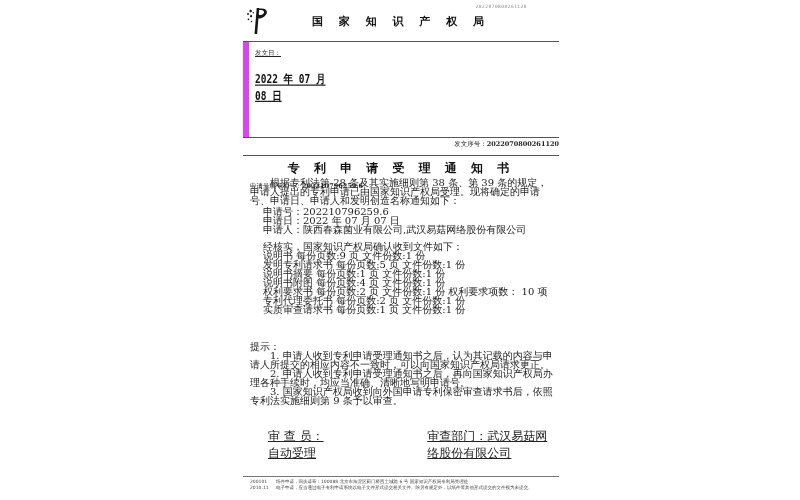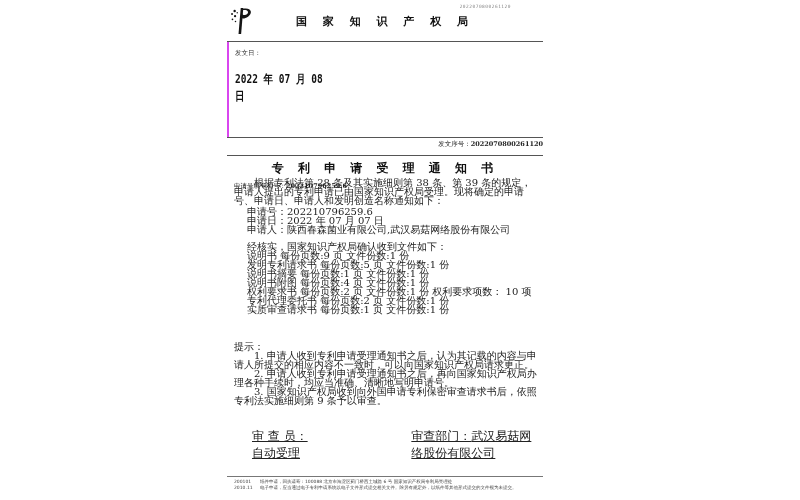--- a/index.html
+++ b/index.html
@@ -1,20 +1,20 @@
 <!DOCTYPE html>
 <html><head>
 <meta charset="utf-8">
 <style>
   * { margin:0; padding:0; box-sizing:border-box; }
   html,body { width:800px; height:500px; background:#ffffff; overflow:hidden; }
   body { font-family:"DejaVu Serif","Liberation Serif",serif; color:#222; }
 
   .page {
-    position:absolute; left:224px; top:0; width:322px; height:374px;
+    position:absolute; left:240px; top:0; width:322px; height:374px;
     background:#ffffff;
   }
   .hr { position:absolute; left:3px; right:3px; height:1px; background:#555; }
   .hr1 { top:41px; }
   .hr2 { top:137px; }
   .hr3 { top:155px; }
   .hr4 { top:476px; background:#777; }
 
   
   .doc-header { position:absolute; top:0; left:0; right:0; height:41px; }
@@ -28,21 +28,21 @@
     position:absolute; right:35px; top:4px; font-size:4.5px; color:#888;
     letter-spacing:0.5px; font-family:"DejaVu Sans Mono","Liberation Mono",monospace;
   }
 
   
   .info { position:absolute; top:42px; left:3px; right:3px; height:95px; display:flex; }
   .info-left { flex:1 1 auto; padding:6px 4px 0 7px; }
   .postal { font-size:11px; font-weight:bold; letter-spacing:1px; color:#111;
     font-family:"DejaVu Serif","Liberation Serif",serif; }
   .addr { font-size:6px; line-height:9px; margin-top:8px; color:#333; }
-  .info-right { flex:0 0 98px; border-left:2px solid #d946ef; padding:7px 2px 0 6px; }
+  .info-right { flex:0 0 98px; border-left:6px solid #d946ef; padding:7px 2px 0 6px;text-decoration:underline; }
   .date-label { font-size:6.5px; color:#333; }
   .sent-date {
     margin-top:14px; font-size:9.5px; font-weight:bold; color:#111;
     font-family:"DejaVu Sans Mono","Liberation Mono",monospace; letter-spacing:0px;
     transform:scaleY(1.25); transform-origin:left top;
   }
 
   
   .ref-row { position:absolute; top:140px; left:3px; right:3px; display:flex;
     justify-content:space-between; font-size:6.5px; }

